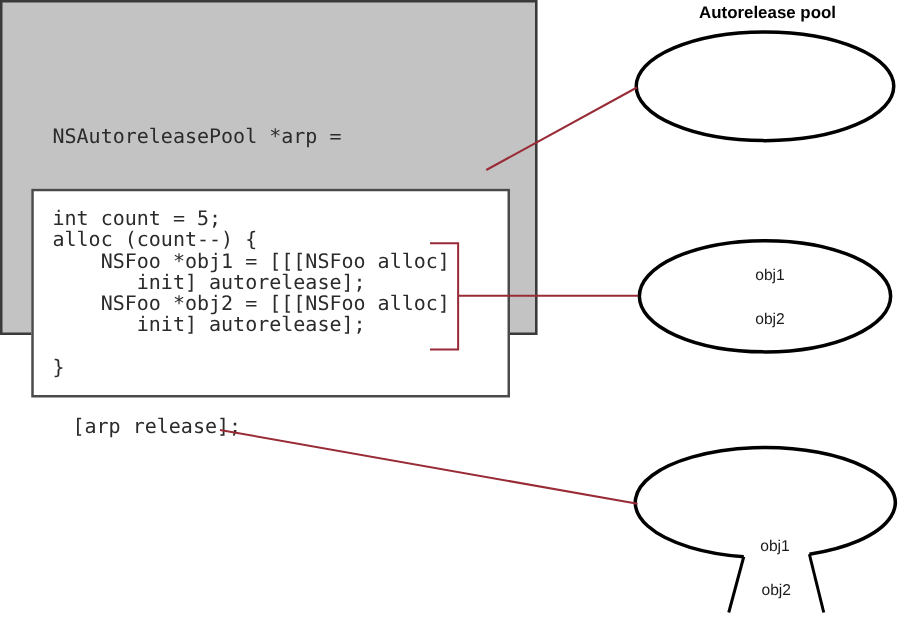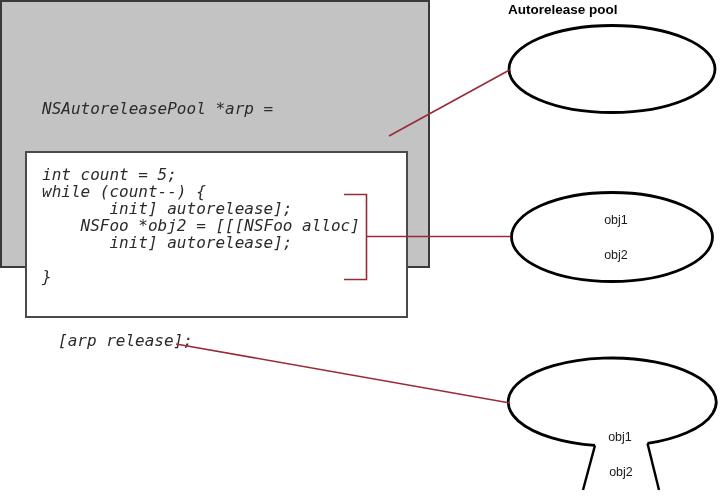--- a/index.html
+++ b/index.html
@@ -27,28 +27,27 @@
   }
   .code{
     font-family:"DejaVu Sans Mono", monospace;
     font-size:16px;
     line-height:17px;
     color:#2b2b2b;
   }
   .code .line{
     height:17px;
     white-space:pre;
-    font-style:italic;
   }
   .decl-block{left:42px; top:100px;}
   .loop-block{left:42px; top:166px;}
   .release-block{left:58px; top:332px;}
   .diagram-title{
     left:508px; top:2px; width:212px;
-    text-align:left;
+    text-align:center;
     font-size:13.5px;
     font-weight:bold;
     color:#000000;
   }
   .overlay{
     left:0; top:0;
     pointer-events:none;
   }
   .pool-label{
     font-family:"Liberation Sans", sans-serif;
@@ -62,21 +61,22 @@
 <div class="abs code-panel"></div>
 
 <div class="abs loop-box"></div>
 
 <div class="abs code decl-block">
   <div class="line">NSAutoreleasePool *arp =</div>
 </div>
 
 <div class="abs code loop-block">
   <div class="line">int count = 5;</div>
-  <div class="line">while (count--) {</div>
+  <div class="line">alloc (count--) {</div>
+  <div class="line">    NSFoo *obj1 = [[[NSFoo alloc]</div>
   <div class="line">       init] autorelease];</div>
   <div class="line">    NSFoo *obj2 = [[[NSFoo alloc]</div>
   <div class="line">       init] autorelease];</div>
   <div class="line"></div>
   <div class="line">}</div>
 </div>
 
 <div class="abs code release-block">
   <div class="line">[arp release];</div>
 </div>

